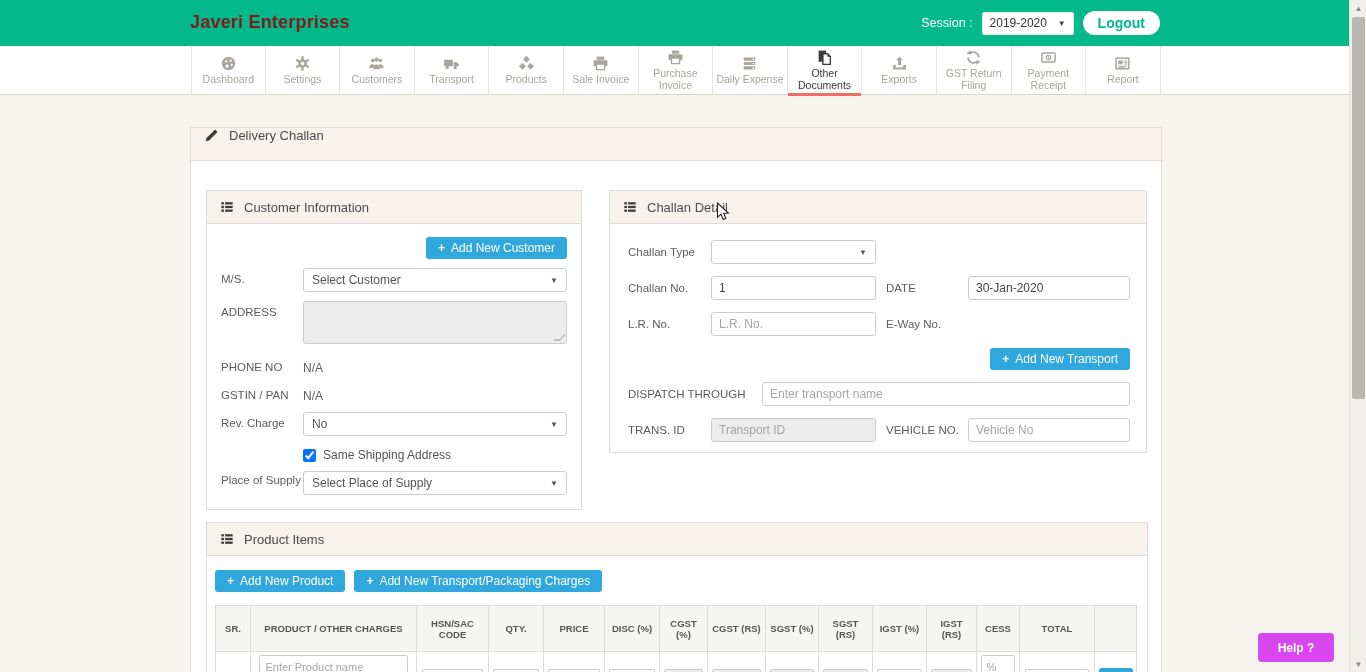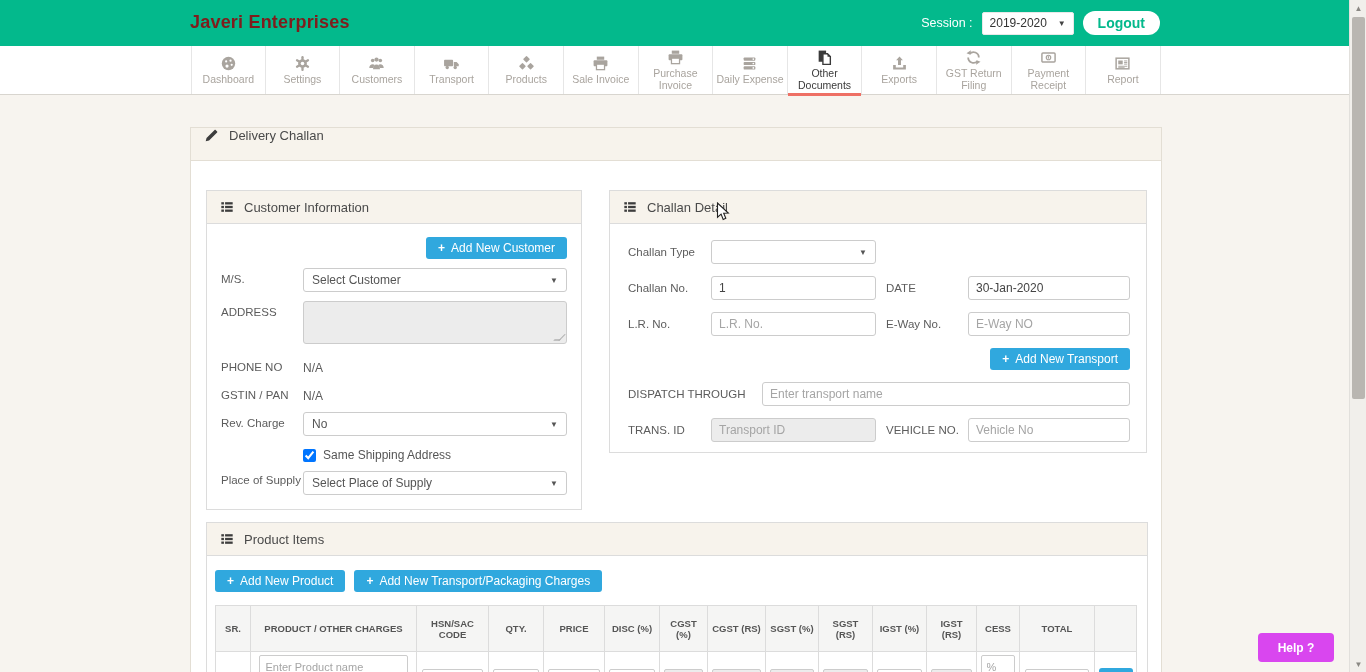--- a/index.html
+++ b/index.html
@@ -373,21 +373,20 @@
                 <span></span>
 
               <span class="glabel">Challan No.</span>
               <input class="inp" value="1" style="">
               <span class="glabel r">DATE</span>
               <input class="inp" value="30-Jan-2020" style="">
 
               <span class="glabel">L.R. No.</span>
               <input class="inp" placeholder="L.R. No." style="">
               <span class="glabel r">E-Way No.</span>
-              <input class="inp" placeholder="E-Way NO" style="">
 
               <span></span>
                 <span></span>
               <div class="btn-cell">
                 <button class="btn-blue">
                   <span class="plus">+</span>
                   <span>Add New Transport</span>
                 </button>
               </div>
 

